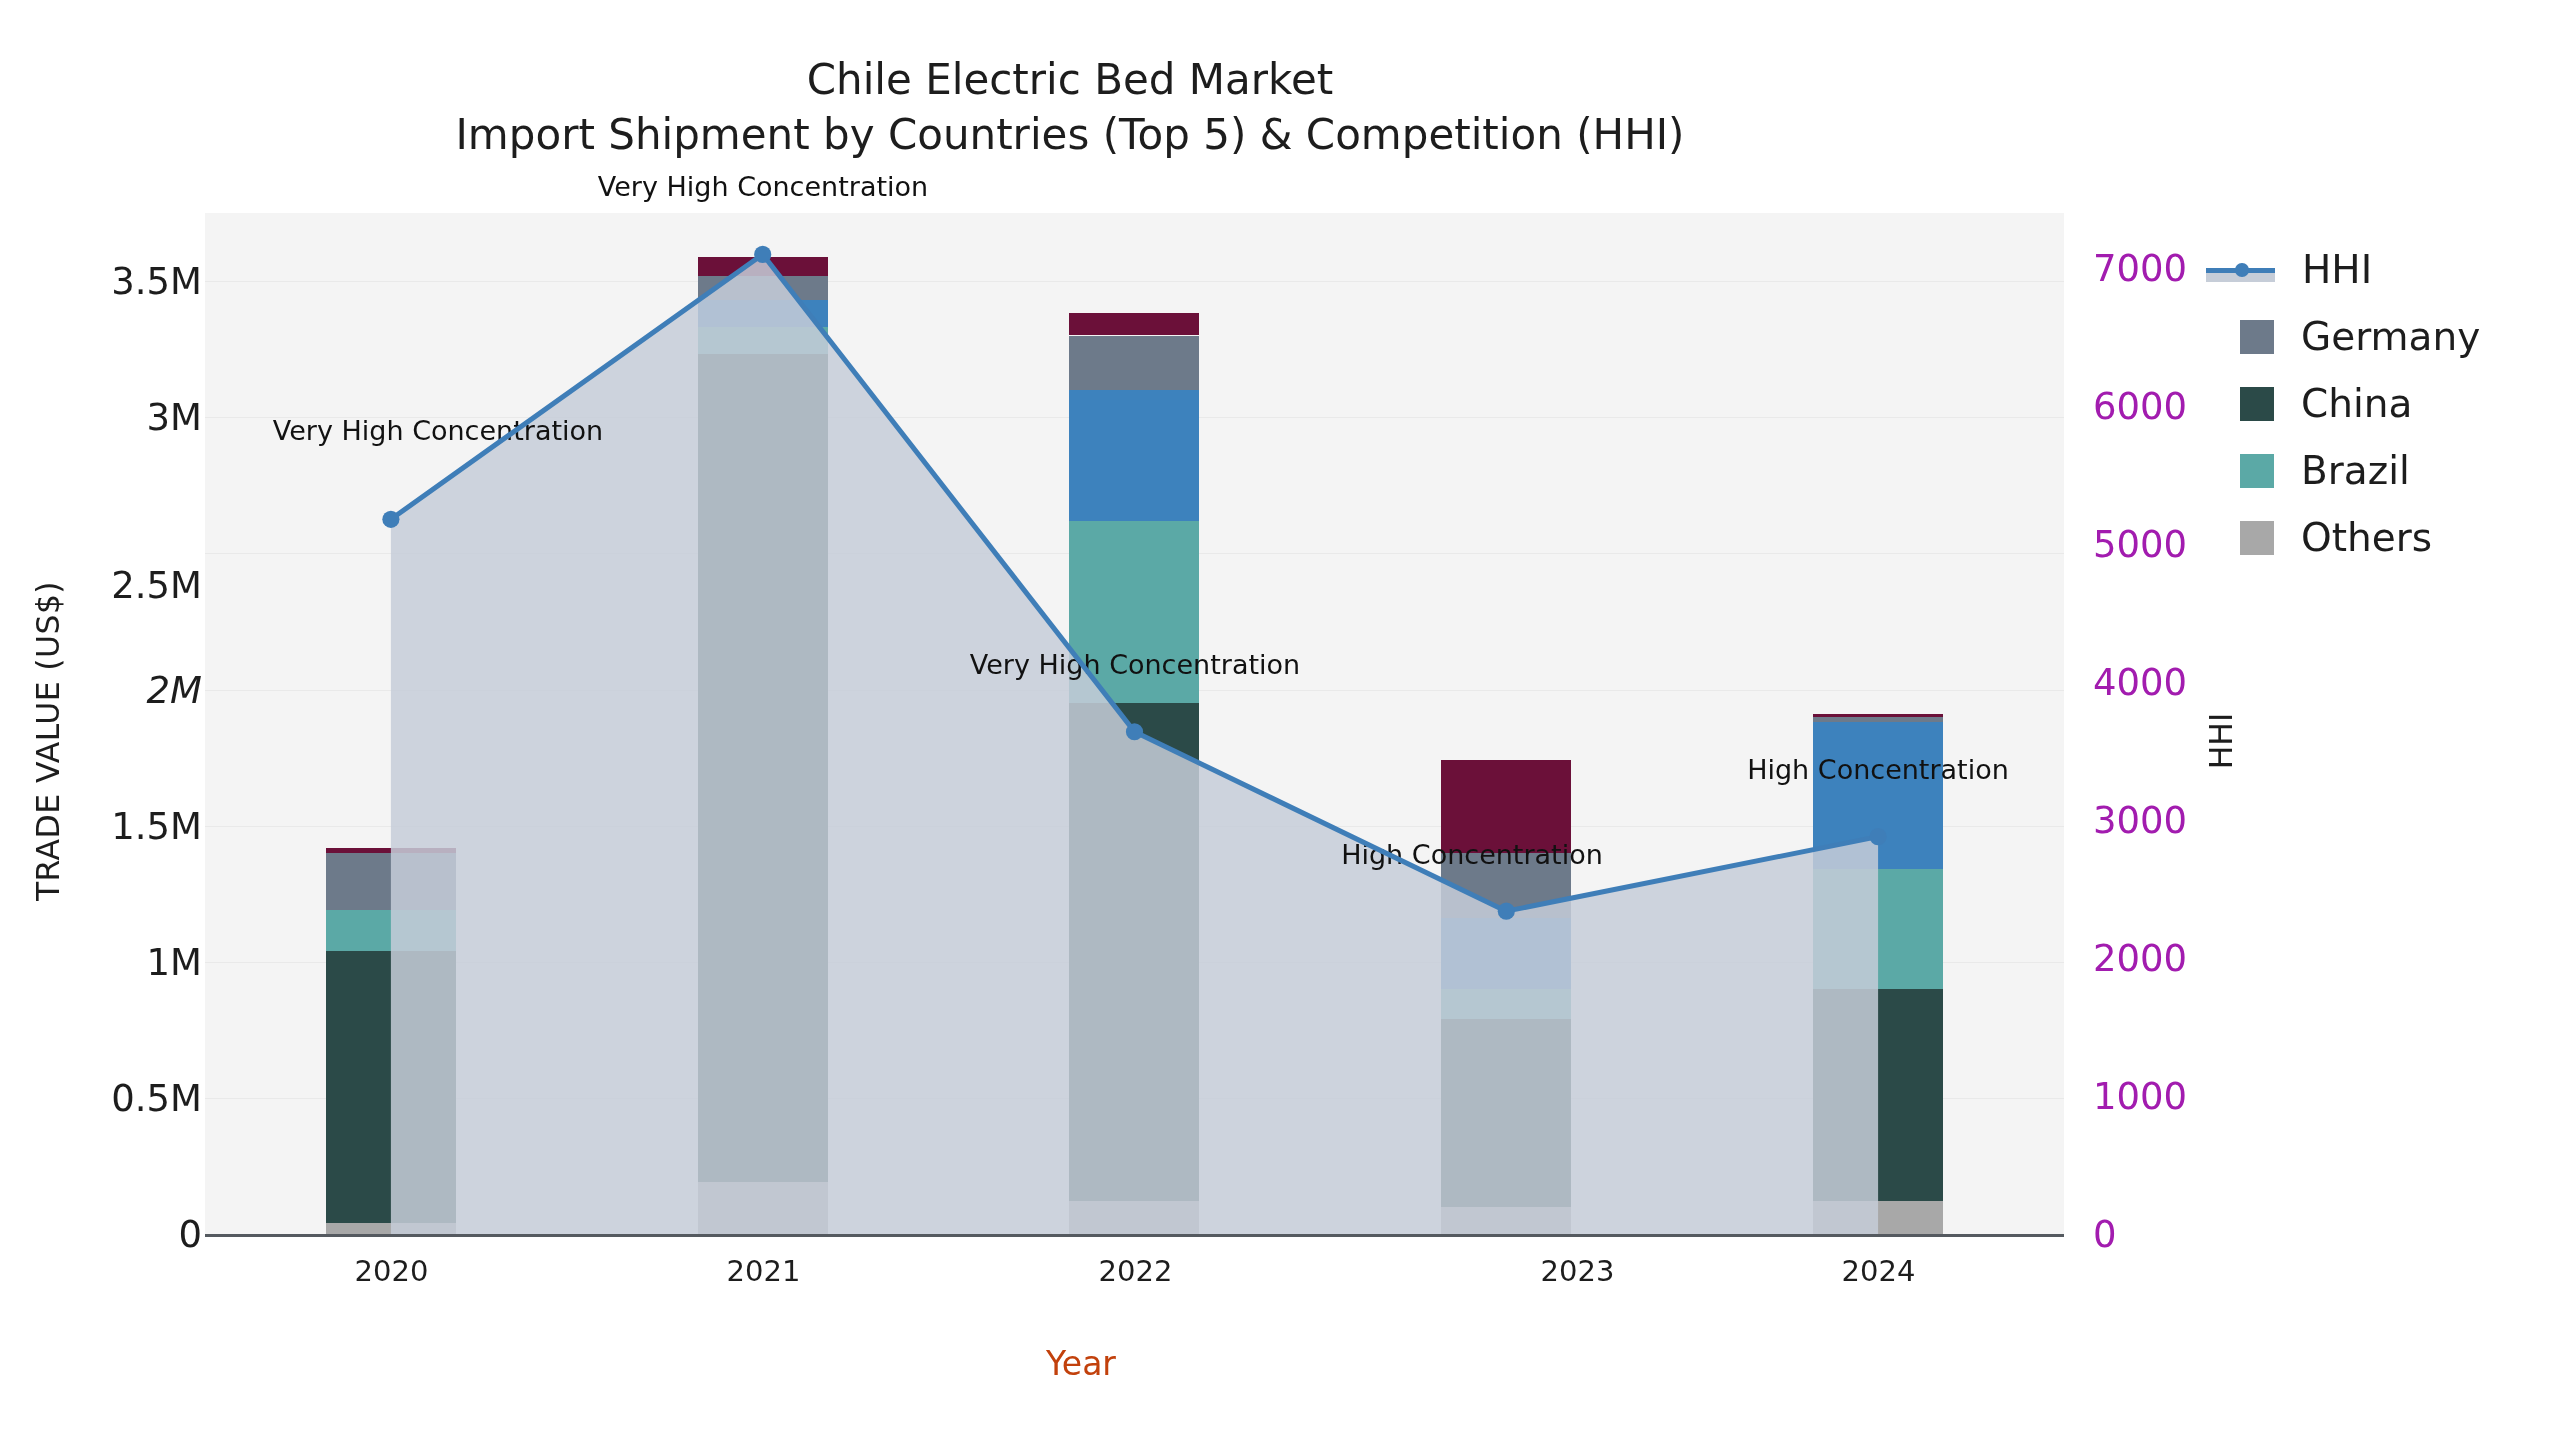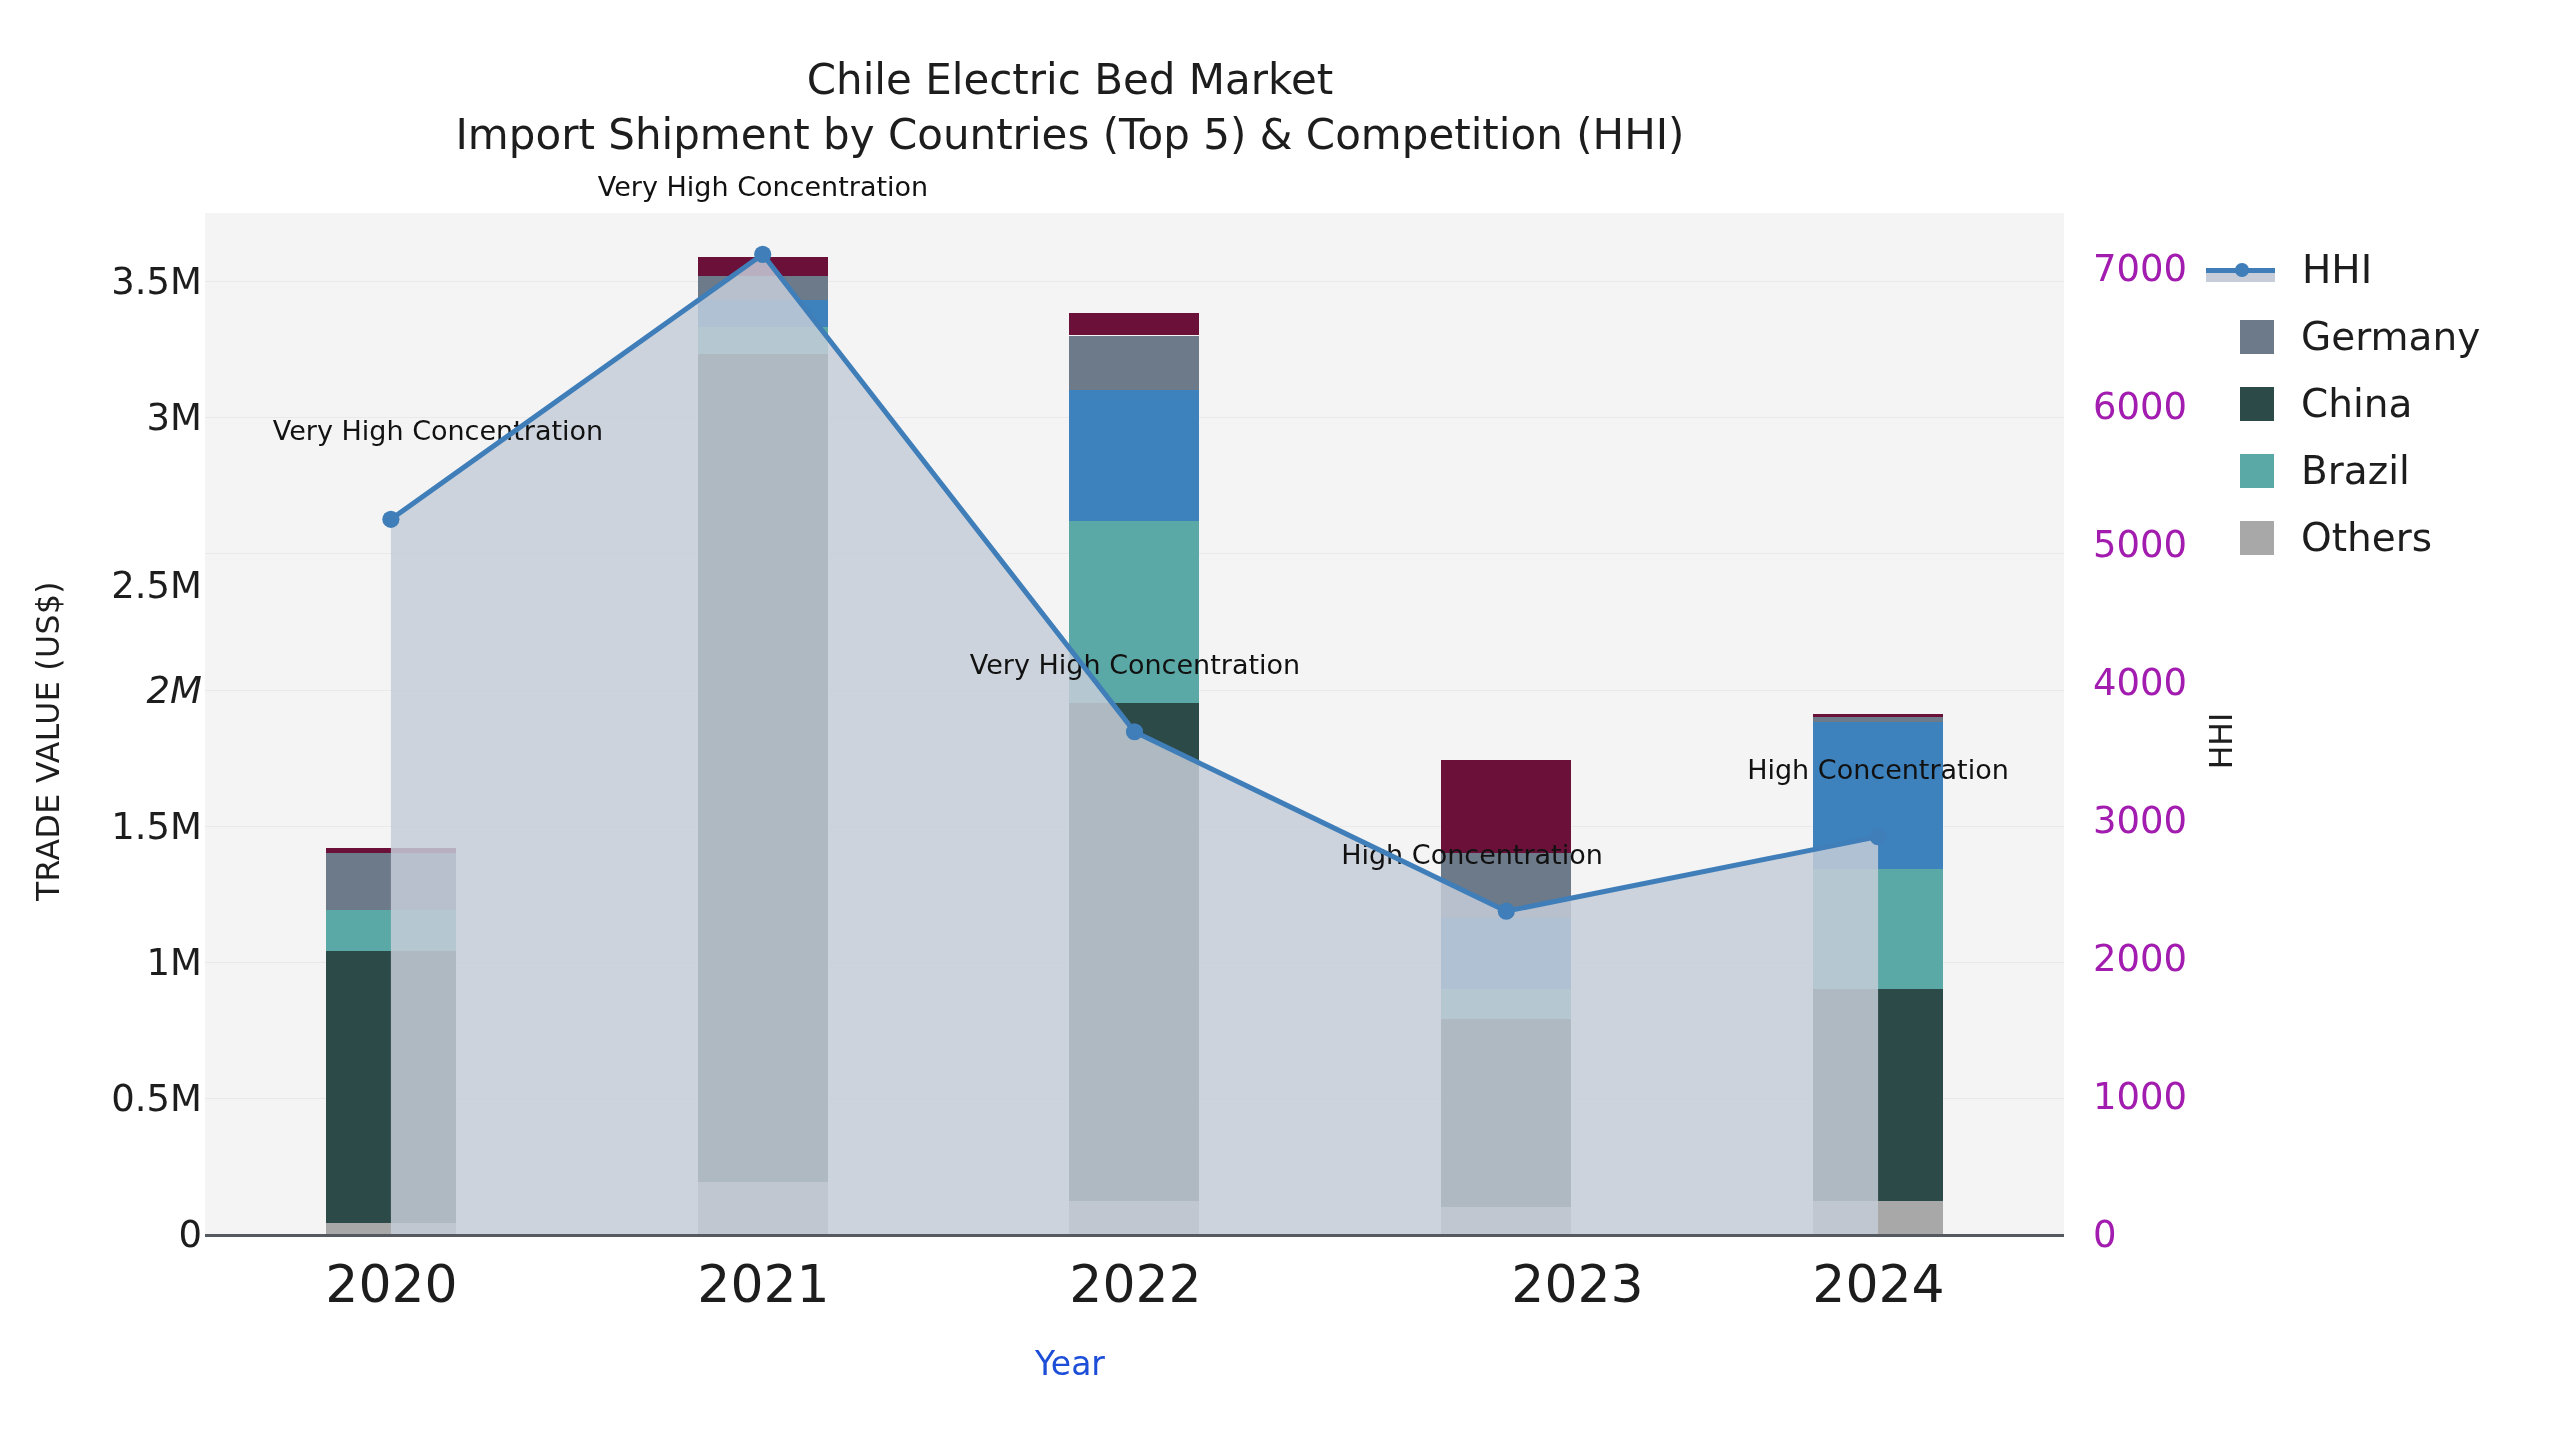--- a/index.html
+++ b/index.html
@@ -46,25 +46,25 @@
   #ylabel-right-wrap{position:absolute;left:2200px;top:0;width:43px;height:1449px;}
   #ylabel-right{
     position:absolute;left:-122px;top:723px;width:286px;text-align:center;
     transform:rotate(-90deg);transform-origin:center center;
     font-size:31.5px;color:#1d1d1d;
   }
 
   
   .xtick{
     position:absolute;top:1254px;width:215px;margin-left:-107px;text-align:center;
-    font-size:52px;color:#1d1d1d;
+    font-size:29px;color:#1d1d1d;
   }
   #xlabel{
-    position:absolute;left:0;top:1344px;width:2140px;text-align:center;
-    font-size:33px;color:#1d4ed8;
+    position:absolute;left:11px;top:1344px;width:2140px;text-align:center;
+    font-size:33px;color:#c2410c;
   }
 
   
   .bar-stack{position:absolute;bottom:0;width:0;}
   .seg{position:absolute;left:0;width:100%;}
 
   
   #hhi-svg{position:absolute;left:0;top:0;width:100%;height:100%;overflow:visible;}
 
   

